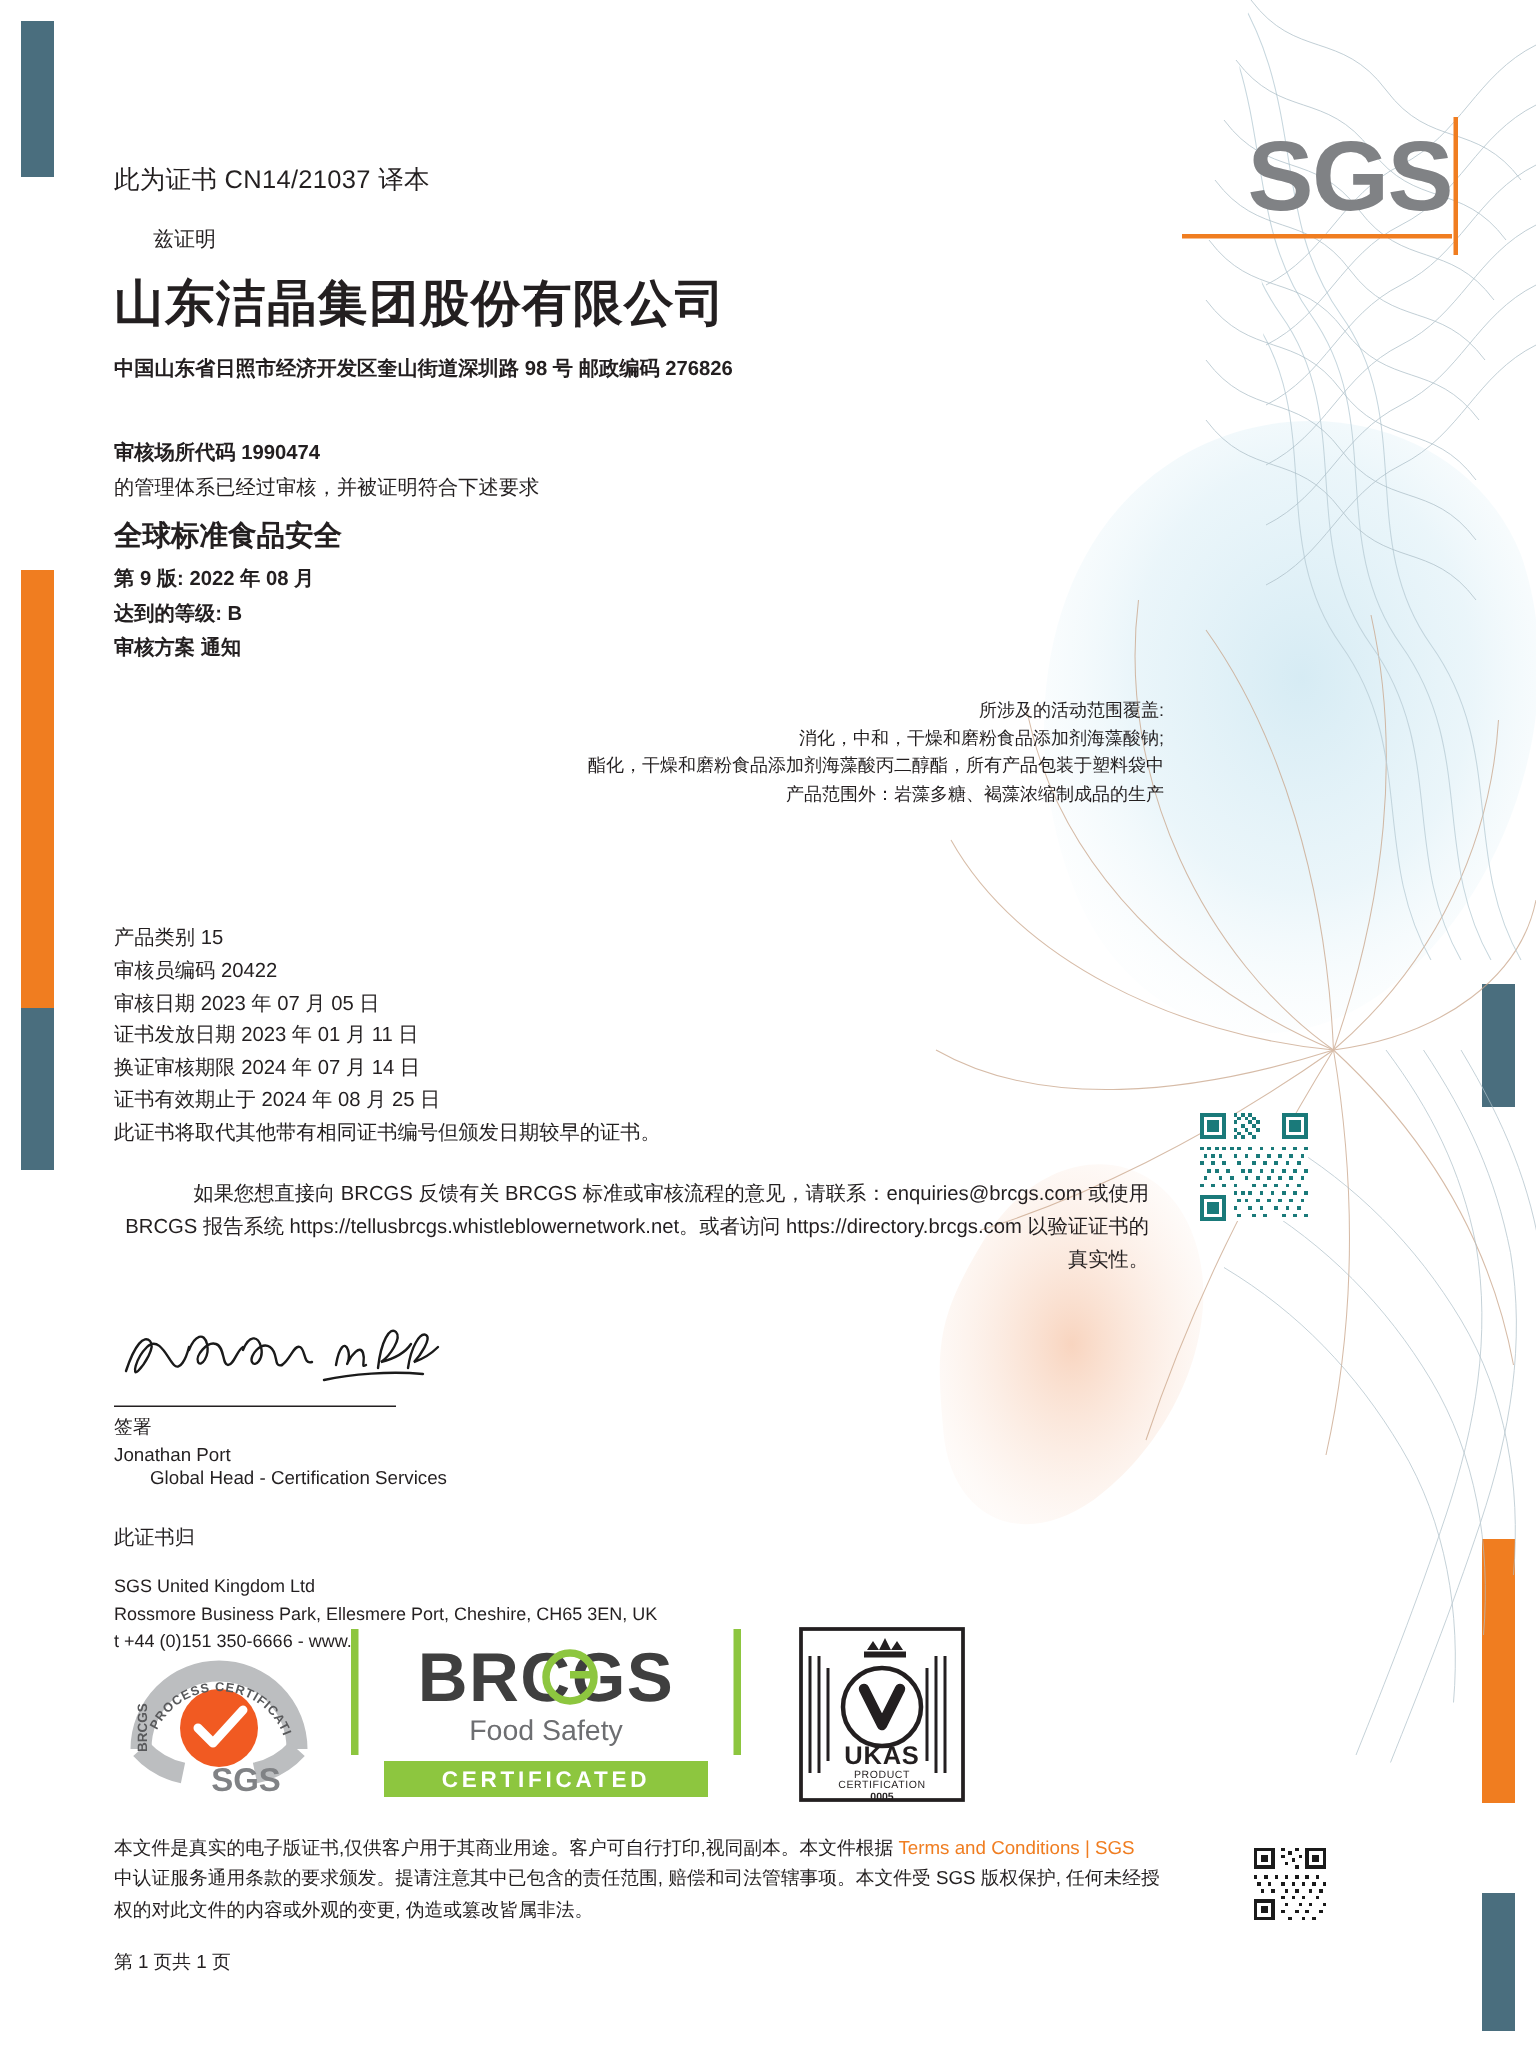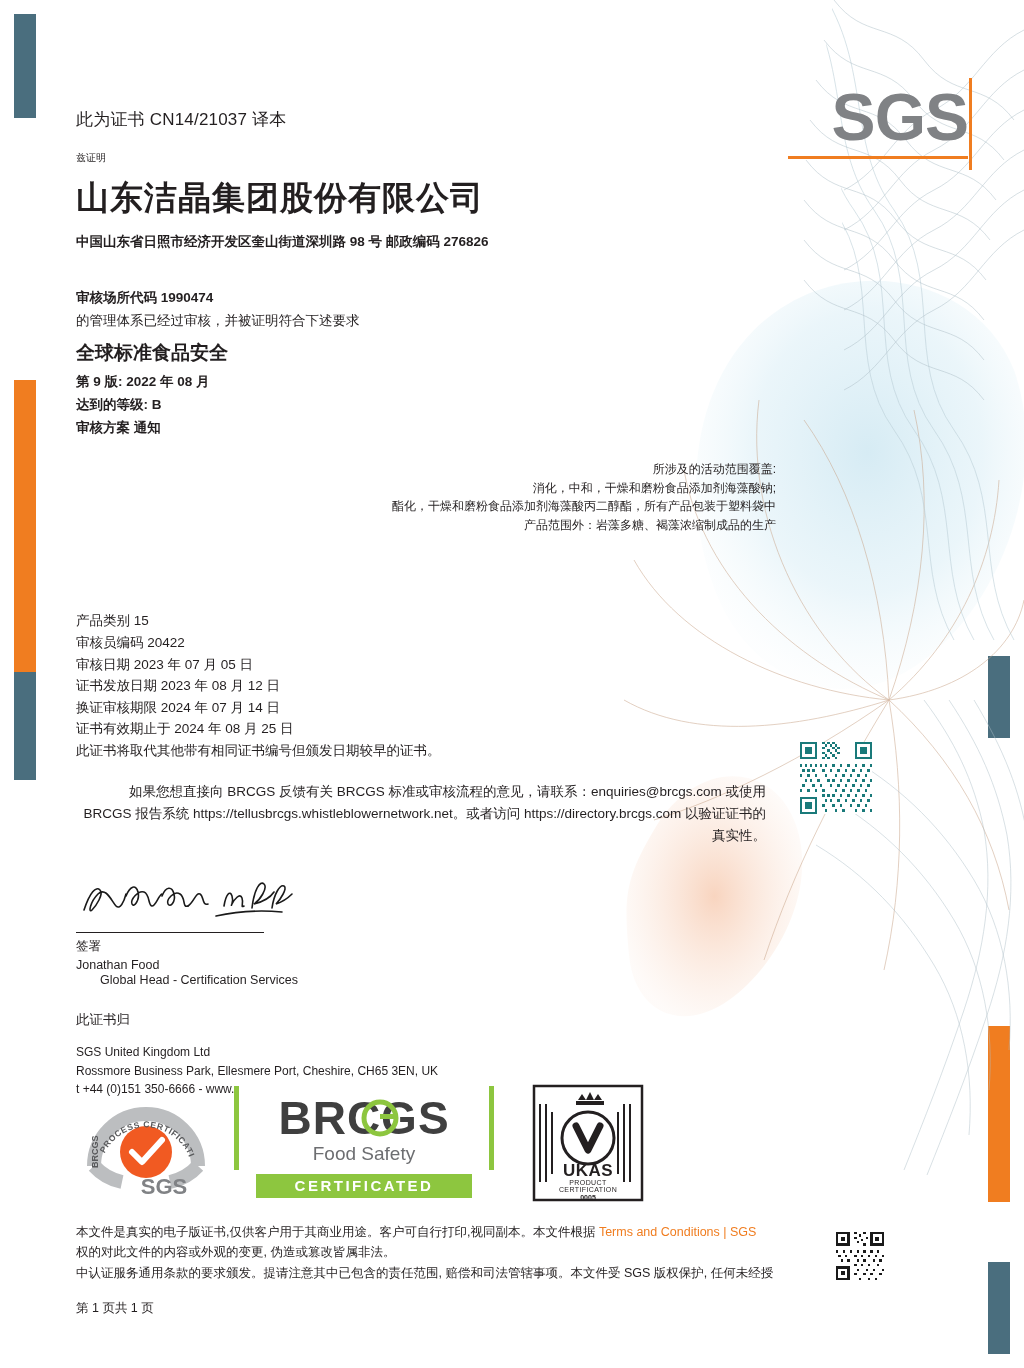--- a/index.html
+++ b/index.html
@@ -97,22 +97,23 @@
     width: 700px;
     z-index: 2;
   }
 
   .line-head {
     font-size: 17px;
     margin-top: 108px;
     letter-spacing: 0.2px;
   }
   .line-sub {
-    font-size: 10px;
+    font-size: 14px;
     margin-top: 20px;
+    margin-left: 26px;
   }
   .company {
     font-size: 33px;
     font-weight: bold;
     margin-top: 14px;
     letter-spacing: 1px;
     line-height: 1.15;
   }
   .address {
     font-size: 13.5px;
@@ -348,21 +349,21 @@
     <div>所涉及的活动范围覆盖:</div>
     <div>消化，中和，干燥和磨粉食品添加剂海藻酸钠;</div>
     <div>酯化，干燥和磨粉食品添加剂海藻酸丙二醇酯，所有产品包装于塑料袋中</div>
     <div>产品范围外：岩藻多糖、褐藻浓缩制成品的生产</div>
   </div>
 
   <div class="details">
     <div>产品类别 15</div>
     <div>审核员编码 20422</div>
     <div>审核日期 2023 年 07 月 05 日</div>
-    <div>证书发放日期 2023 年 08 月 12 日</div>
+    <div>证书发放日期 2023 年 01 月 11 日</div>
     <div>换证审核期限 2024 年 07 月 14 日</div>
     <div>证书有效期止于 2024 年 08 月 25 日</div>
     <div>此证书将取代其他带有相同证书编号但颁发日期较早的证书。</div>
   </div>
 
   <div class="feedback">
     <div>如果您想直接向 BRCGS 反馈有关 BRCGS 标准或审核流程的意见，请联系：enquiries@brcgs.com 或使用</div>
     <div>BRCGS 报告系统 https://tellusbrcgs.whistleblowernetwork.net。或者访问 https://directory.brcgs.com 以验证证书的</div>
     <div>真实性。</div>
   </div>
@@ -375,21 +376,21 @@
         <path d="M86,24 C90,14 96,14 98,22 C100,30 94,36 92,32 C90,28 98,18 104,22 C110,26 106,36 112,34"></path>
         <path d="M112,34 C118,30 120,20 124,22 C128,24 126,34 132,32"></path>
         <path d="M148,34 C150,22 154,18 156,24 C158,30 154,36 156,32 C158,28 164,20 166,26 C168,32 164,36 168,34"></path>
         <path d="M176,36 C178,18 184,8 188,12 C192,16 184,28 178,32 C186,30 194,26 198,20"></path>
         <path d="M196,36 C198,22 204,12 208,14 C212,16 204,28 200,32 C206,30 212,26 216,22"></path>
         <path d="M140,44 C158,40 184,38 206,40"></path>
       </g>
     </svg>
     <div class="sig-rule"></div>
     <div class="sig-label">签署</div>
-    <div class="sig-name">Jonathan Food</div>
+    <div class="sig-name">Jonathan Port</div>
     <div class="sig-role">Global Head - Certification Services</div>
   </div>
 
   <div class="issued-to">此证书归</div>
   <div class="issuer">
     <div>SGS United Kingdom Ltd</div>
     <div>Rossmore Business Park, Ellesmere Port, Cheshire, CH65 3EN, UK</div>
     <div>t +44 (0)151 350-6666 - www.sgs.com</div>
   </div>
 </div>
@@ -630,16 +631,16 @@
     <rect x="10" y="20" width="1" height="1"></rect>
       <rect x="14" y="20" width="1" height="1"></rect>
       <rect x="17" y="20" width="1" height="1"></rect>
   </g>
 </svg>
 
 <div class="footer">
   <div>
     <span>本文件是真实的电子版证书,仅供客户用于其商业用途。客户可自行打印,视同副本。本文件根据 </span><a class="tc" href="#">Terms and Conditions | SGS</a>
   </div>
+  <div>中认证服务通用条款的要求颁发。提请注意其中已包含的责任范围, 赔偿和司法管辖事项。本文件受 SGS 版权保护, 任何未经授</div>
   <div>权的对此文件的内容或外观的变更, 伪造或篡改皆属非法。</div>
-  <div>中认证服务通用条款的要求颁发。提请注意其中已包含的责任范围, 赔偿和司法管辖事项。本文件受 SGS 版权保护, 任何未经授</div>
 </div>
 <div class="page-num">第 1 页共 1 页</div>
 
 </body></html>

